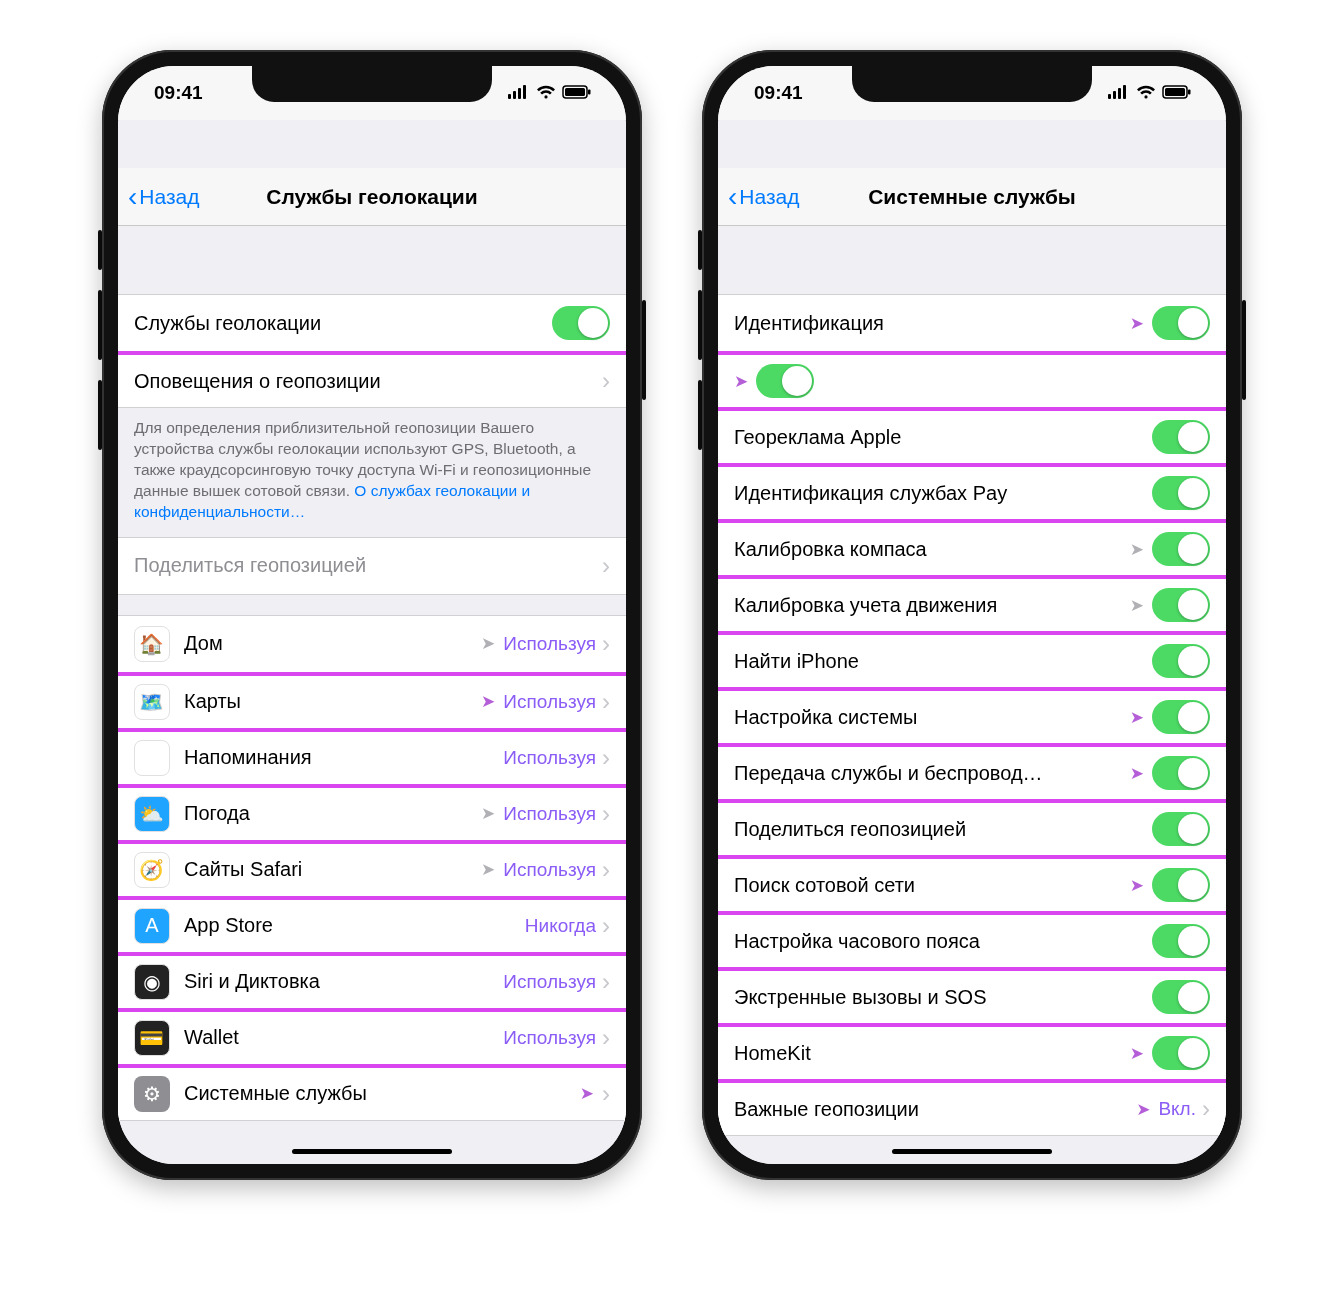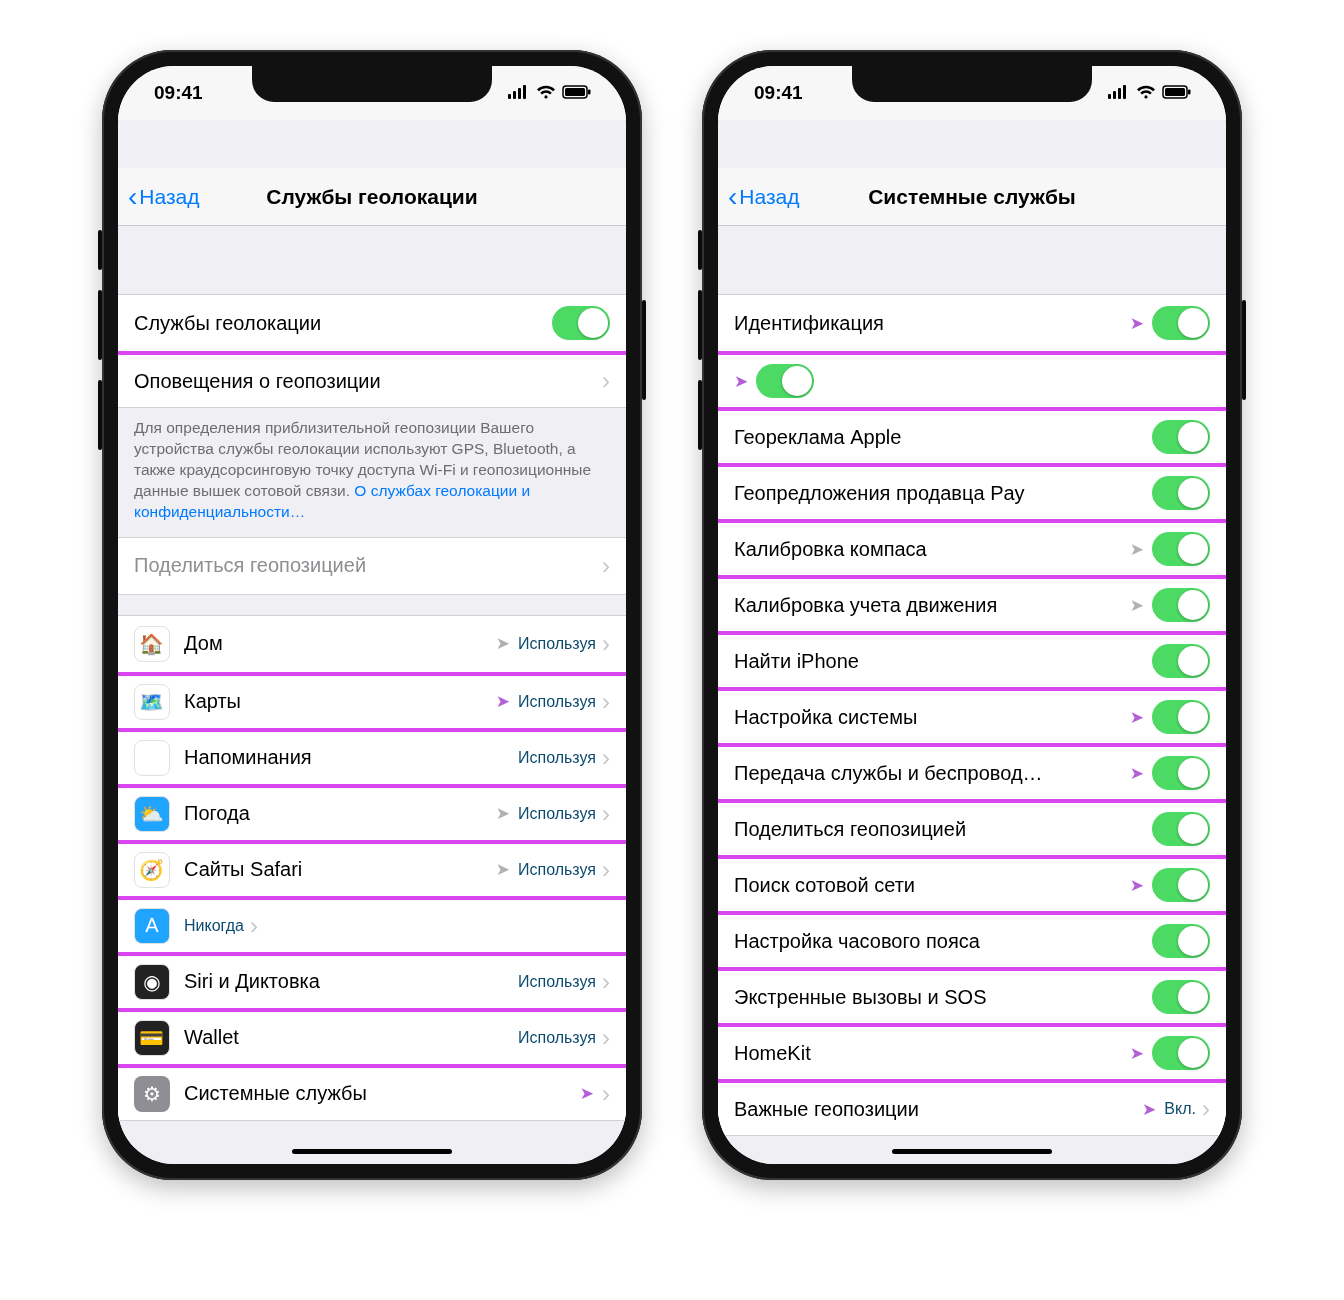--- a/index.html
+++ b/index.html
@@ -87,21 +87,21 @@
     display:flex;
     align-items:center;
     min-height:56px;
     padding: 0 16px;
     border-top:4px solid #d946ef;
     font-size:20px;
     color:#000;
   }
   .row:first-child { border-top:none; }
   .row .label { flex:1; white-space:nowrap; overflow:hidden; text-overflow:ellipsis; }
-  .row .value { color:#0c4a6e; font-size:16px; margin-right:6px;}
+  .row .value { color:#8b5cf6; font-size:19px; margin-right:6px;}
   .app-icon {
     width:36px; height:36px;
     border-radius:8px;
     margin-right:14px;
     flex-shrink:0;
     display:flex;
     align-items:center;
     justify-content:center;
     font-size:20px;
     color:#fff;
@@ -250,20 +250,21 @@
      </div>
           <div class="row">
        <div class="app-icon" style="background:#fff;border:1px solid #e0e0e0;">🧭</div>
        <span class="label">Сайты Safari</span>
        <span class="loc-arrow gray">➤</span>
        <span class="value">Используя</span>
        <span class="chevron">›</span>
      </div>
           <div class="row">
        <div class="app-icon" style="background:#1fa4ff;border:1px solid #e0e0e0;">A</div>
+       <span class="label">App Store</span>
 
        <span class="value">Никогда</span>
        <span class="chevron">›</span>
      </div>
           <div class="row">
        <div class="app-icon" style="background:#222;border:1px solid #e0e0e0;">◉</div>
        <span class="label">Siri и Диктовка</span>
 
        <span class="value">Используя</span>
        <span class="chevron">›</span>
@@ -336,21 +337,21 @@
           <div class="row">
        <span class="loc-arrow purple">➤</span>
        <div class="toggle"></div>
      </div>
           <div class="row">
        <span class="label">Геореклама Apple</span>
 
        <div class="toggle"></div>
      </div>
           <div class="row">
-       <span class="label">Геопредложения продавца Pay</span>
+       <span class="label">Идентификация службах Pay</span>
 
        <div class="toggle"></div>
      </div>
           <div class="row">
        <span class="label">Калибровка компаса</span>
        <span class="loc-arrow gray">➤</span>
        <div class="toggle"></div>
      </div>
           <div class="row">
        <span class="label">Калибровка учета движения</span>

